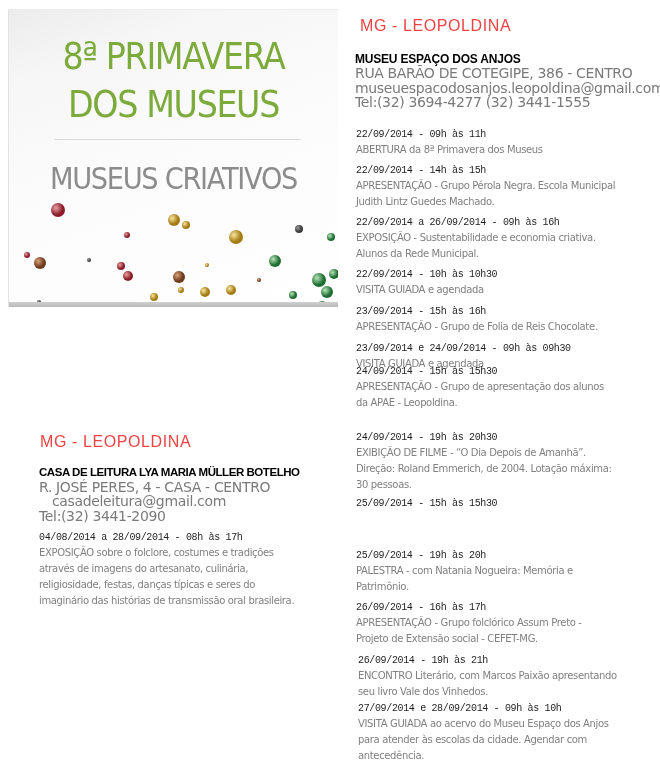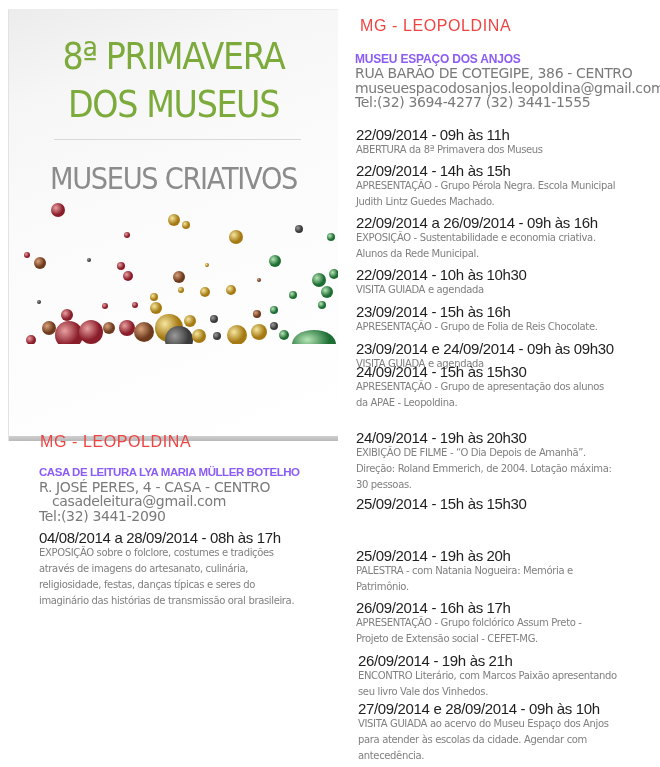--- a/index.html
+++ b/index.html
@@ -1,21 +1,21 @@
 <!DOCTYPE html>
 <html><head>
   <meta charset="utf-8">
   <style>
     * { margin: 0; padding: 0; box-sizing: border-box; }
     html, body { width: 660px; height: 767px; background: #ffffff; overflow: hidden; }
     body { position: relative; font-family: "Liberation Sans", sans-serif; }
 
     
     .poster {
-      position: absolute; left: 8px; top: 9px; width: 330px; height: 432px;
+      position: absolute; left: 8px; top: 9px; width: 330px; height: 298px;
       background: linear-gradient(160deg, #ececec 0%, #f6f6f6 18%, #fbfbfb 45%, #ffffff 100%);
       border-left: 1px solid #e2e2e2;
       border-top: 1px solid #ececec;
       overflow: hidden;
     }
     .poster::after {
       content: ""; position: absolute; left: 0; right: 0; bottom: 0; height: 5px;
       background: linear-gradient(#cfcfcf, #b9b9b9);
     }
     .poster-title {
@@ -37,31 +37,31 @@
       transform: scaleX(0.88); transform-origin: center;
     }
     .bubbles { position: absolute; left: 0; top: 0; width: 330px; height: 334px; }
 
     
     .region {
       position: absolute; color: #ef4444;
       font-family: "Liberation Sans", sans-serif; font-size: 16px; letter-spacing: 0.6px;
     }
     .venue {
-      position: absolute; color: #8b5cf6; font-weight: bold;
+      position: absolute; color: #000000; font-weight: bold;
       font-family: "Liberation Sans", sans-serif; font-size: 12px; letter-spacing: -0.2px; white-space: nowrap;
     }
     .info {
       position: absolute; color: #7a7a7a;
       font-family: "DejaVu Sans", sans-serif; font-size: 14px; line-height: 14px;
       letter-spacing: -0.35px; white-space: nowrap;
     }
     .event { position: absolute; width: 300px; }
     .event .when {
-      color: #1e1e1e; font-family: Liberation Sans, sans-serif; font-size: 15px;
+      color: #1e1e1e; font-family: Liberation Mono, monospace; font-size: 10px;
       line-height: 14px; letter-spacing: -0.35px; white-space: nowrap;
     }
     .event .what {
       color: #808080; font-family: "DejaVu Sans", sans-serif; font-size: 10px;
       line-height: 16px; letter-spacing: -0.35px; white-space: pre-line;
     }
   </style>
 </head>
 <body>
 

